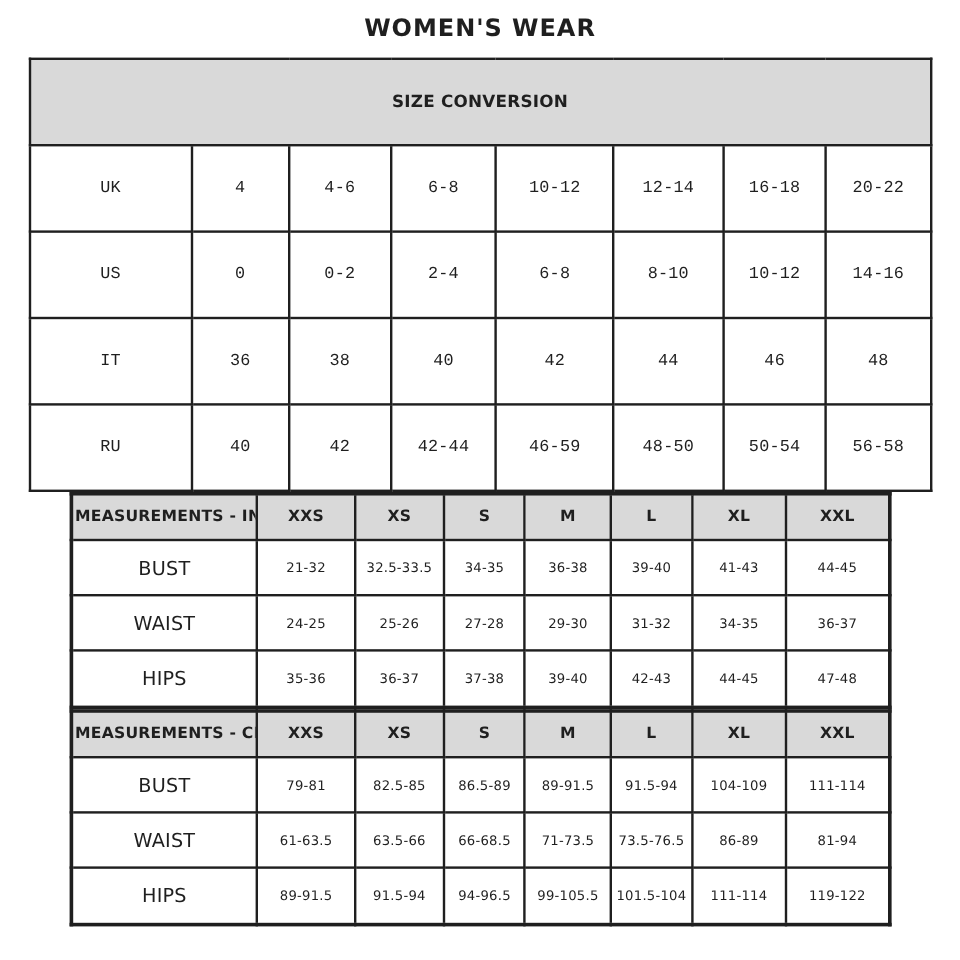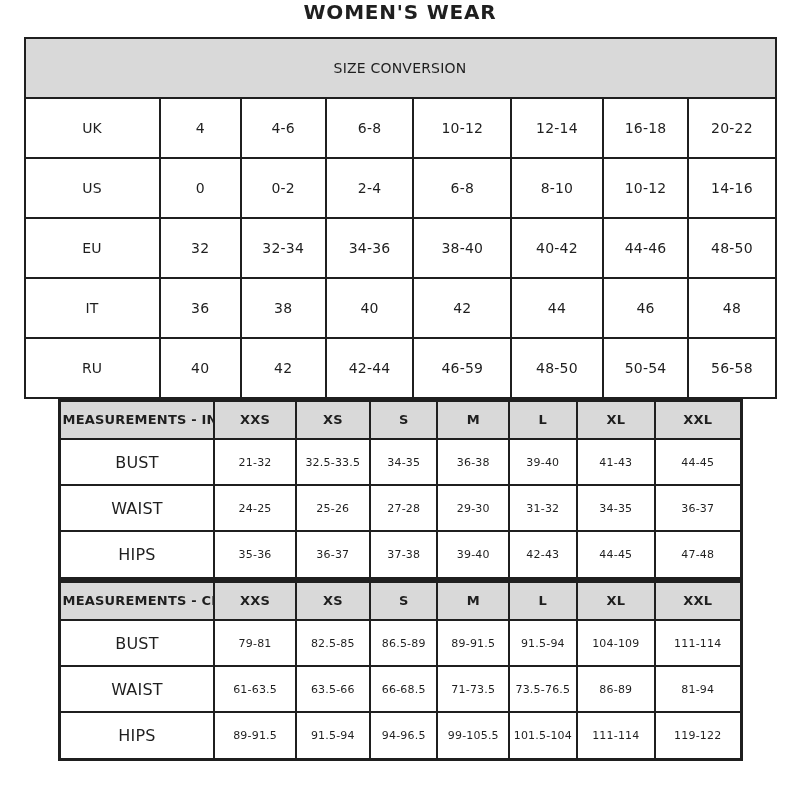--- a/index.html
+++ b/index.html
@@ -8,43 +8,43 @@
     --text:#1f1f1f;
     --bg:#ffffff;
   }
   *{box-sizing:border-box;}
   html,body{margin:0;padding:0;}
   body{
     width:800px;height:800px;background:var(--bg);
     font-family:"DejaVu Sans","Liberation Sans",sans-serif;
     color:var(--text);
   }
-  .page{width:800px;height:800px;overflow:hidden;}
+  .page{width:800px;height:800px;padding-top:11px;overflow:hidden;}
   .page-title{
     margin:0 0 13px 0;text-align:center;
     font-size:20px;font-weight:700;letter-spacing:0.8px;
   }
   table.tbl{
     border-collapse:collapse;table-layout:fixed;margin:0 auto;
     empty-cells:show;
   }
   table.tbl td{
     border:2px solid var(--border);
     text-align:center;vertical-align:middle;padding:0 2px;
     color:var(--text);letter-spacing:0.2px;
     overflow:hidden;white-space:nowrap;
   }
   .tbl-conv{width:753px;height:362px;border:2px solid var(--border);margin-bottom:9px;}
   .tbl-meas{width:685px;height:181px;border:3px solid var(--border);margin-bottom:9px;}
   td.title-cell{
     background:var(--header-bg);
-    font-weight:400;font-size:14px;letter-spacing:0.6px;
+    font-weight:700;font-size:14px;letter-spacing:0.6px;
   }
   td.conv-head-cell{font-size:13.5px;}
-  td.conv-cell,td.conv-label{font-size:14px;}
+  td.conv-cell,td.conv-label{font-size:14px;font-family:Liberation Mono, monospace;}
   td.meas-head-cell{
     background:var(--header-bg);
     font-weight:700;font-size:13px;letter-spacing:0.4px;
   }
   td.meas-label{font-size:16px;}
   td.meas-value{font-size:11px;}
 </style>
 </head>
 <body>
 
@@ -81,30 +81,20 @@
           <td class="conv-label">US</td>
           <td class="conv-cell">0</td>
           <td class="conv-cell">0-2</td>
           <td class="conv-cell">2-4</td>
           <td class="conv-cell">6-8</td>
           <td class="conv-cell">8-10</td>
           <td class="conv-cell">10-12</td>
           <td class="conv-cell">14-16</td>
         </tr>
         <tr>
-          <td class="conv-label">EU</td>
-          <td class="conv-cell">32</td>
-          <td class="conv-cell">32-34</td>
-          <td class="conv-cell">34-36</td>
-          <td class="conv-cell">38-40</td>
-          <td class="conv-cell">40-42</td>
-          <td class="conv-cell">44-46</td>
-          <td class="conv-cell">48-50</td>
-        </tr>
-        <tr>
           <td class="conv-label">IT</td>
           <td class="conv-cell">36</td>
           <td class="conv-cell">38</td>
           <td class="conv-cell">40</td>
           <td class="conv-cell">42</td>
           <td class="conv-cell">44</td>
           <td class="conv-cell">46</td>
           <td class="conv-cell">48</td>
         </tr>
         <tr>

